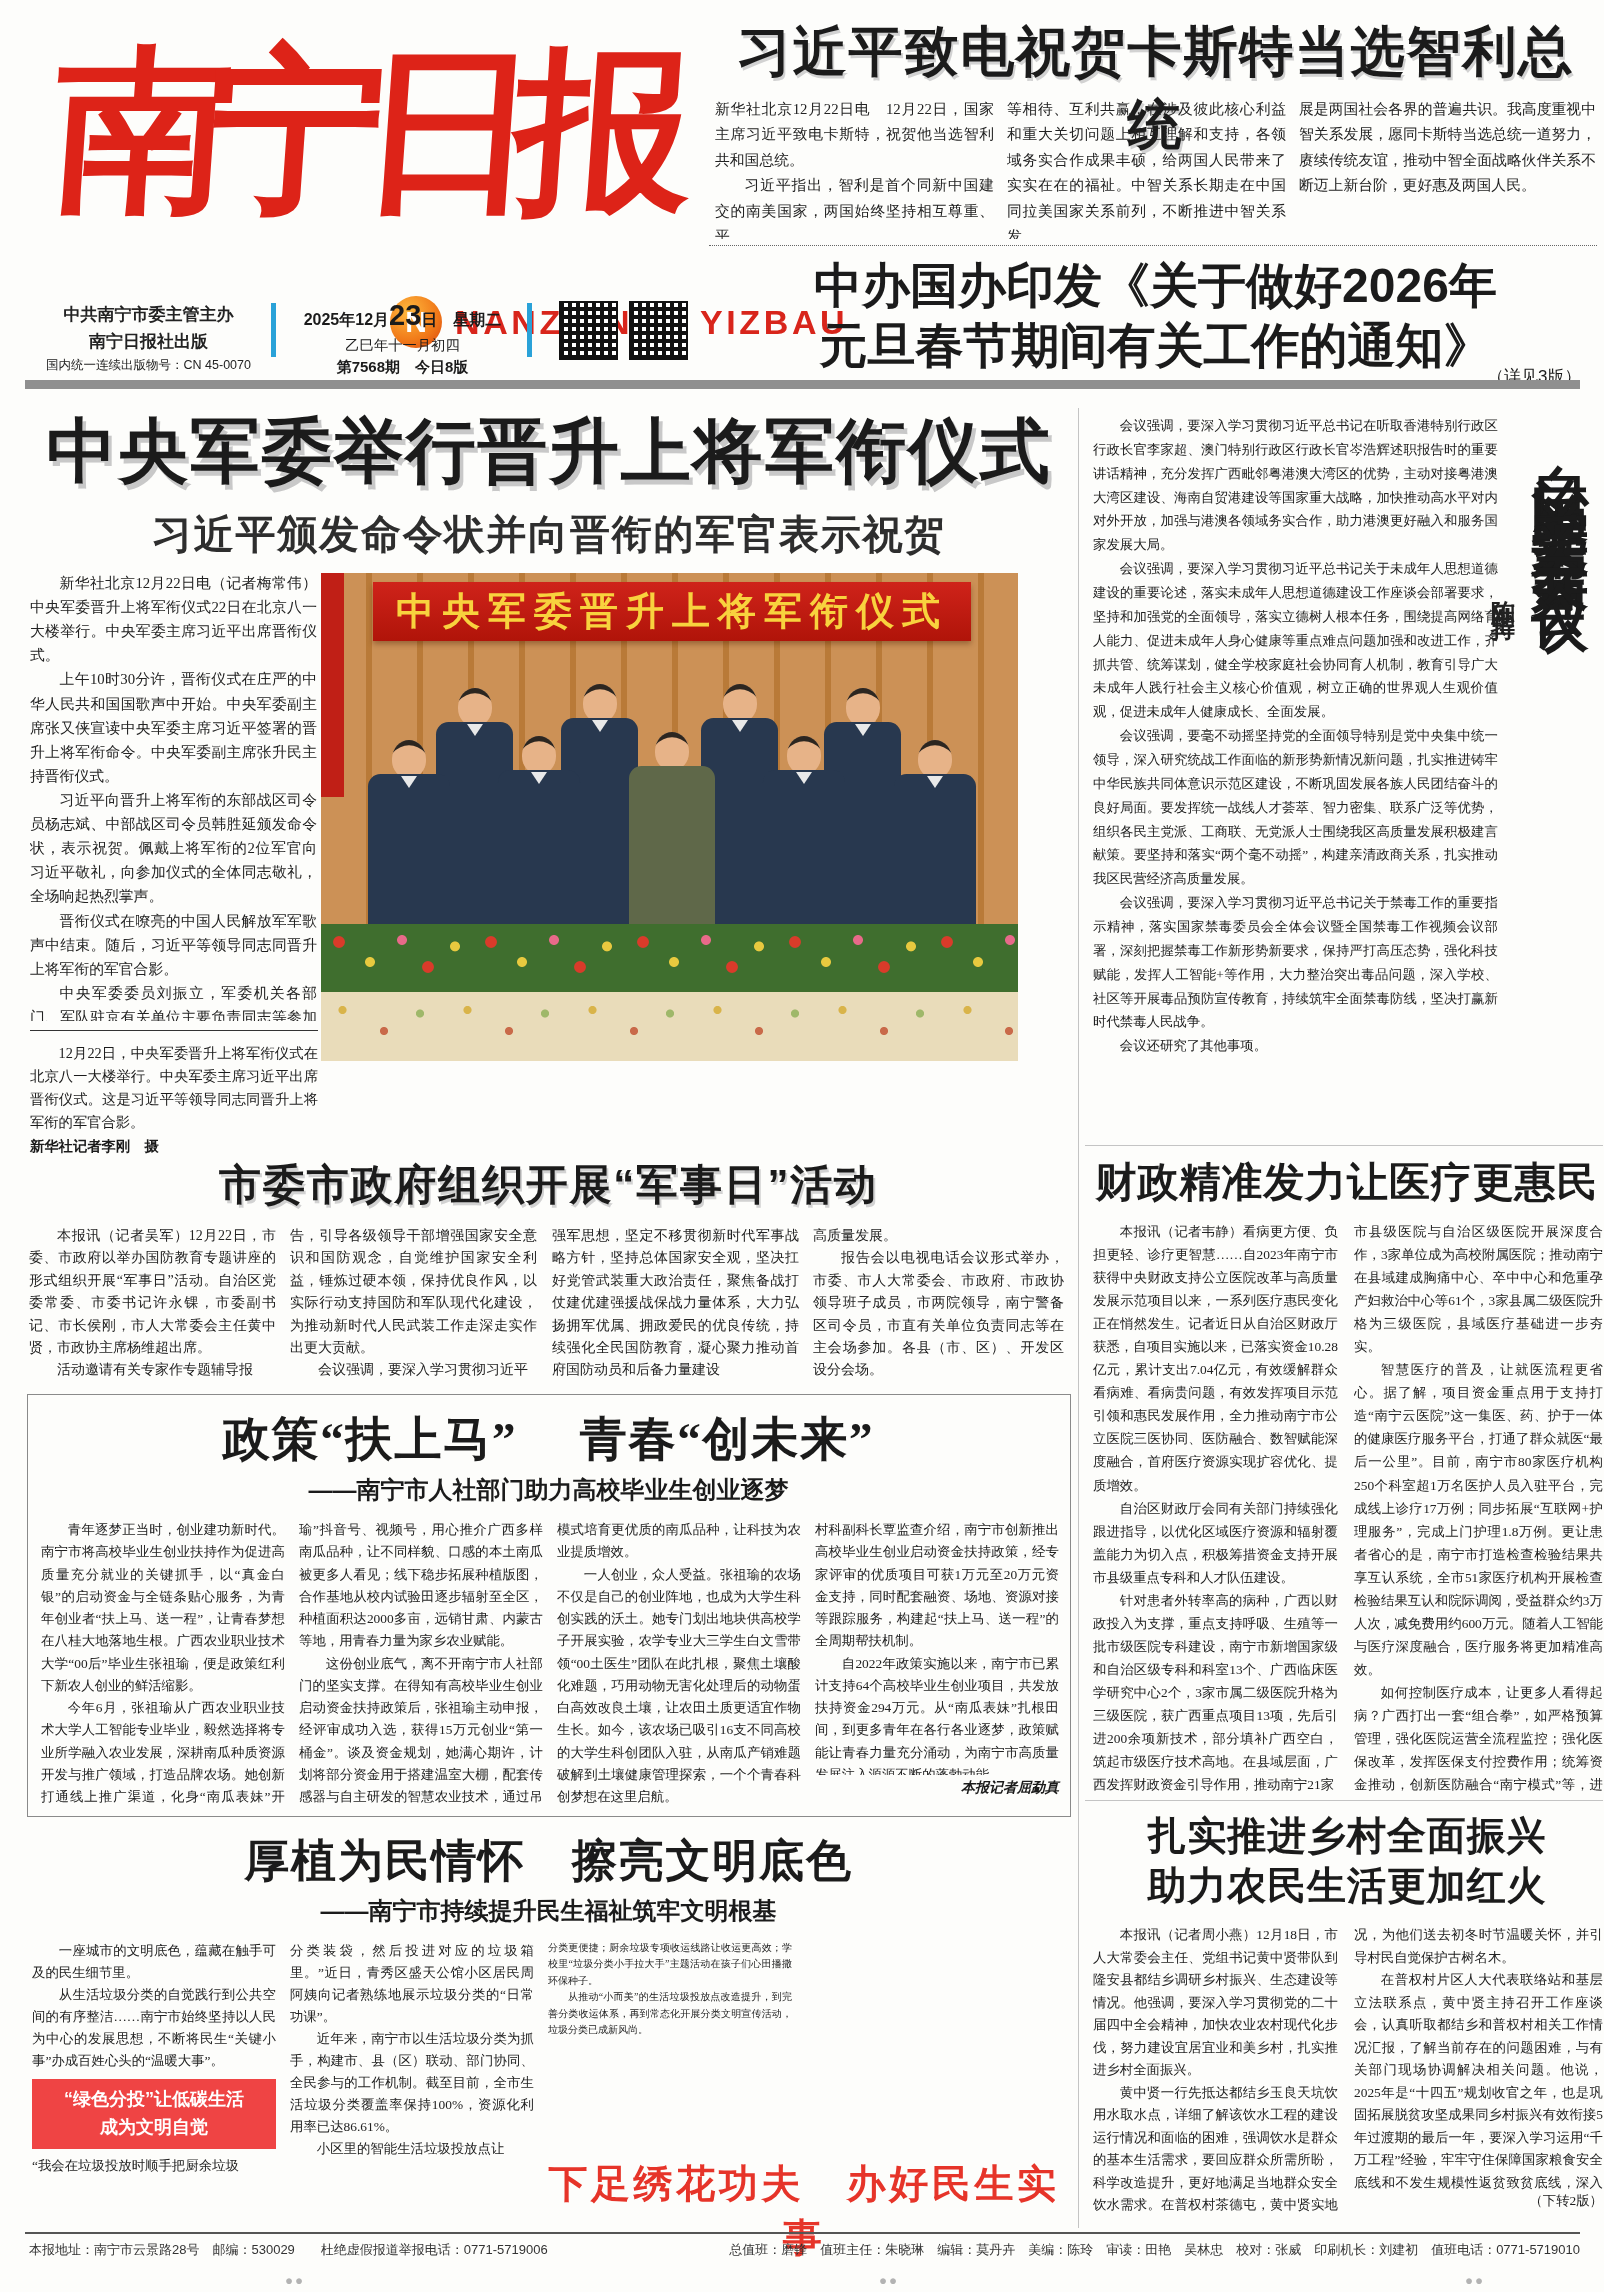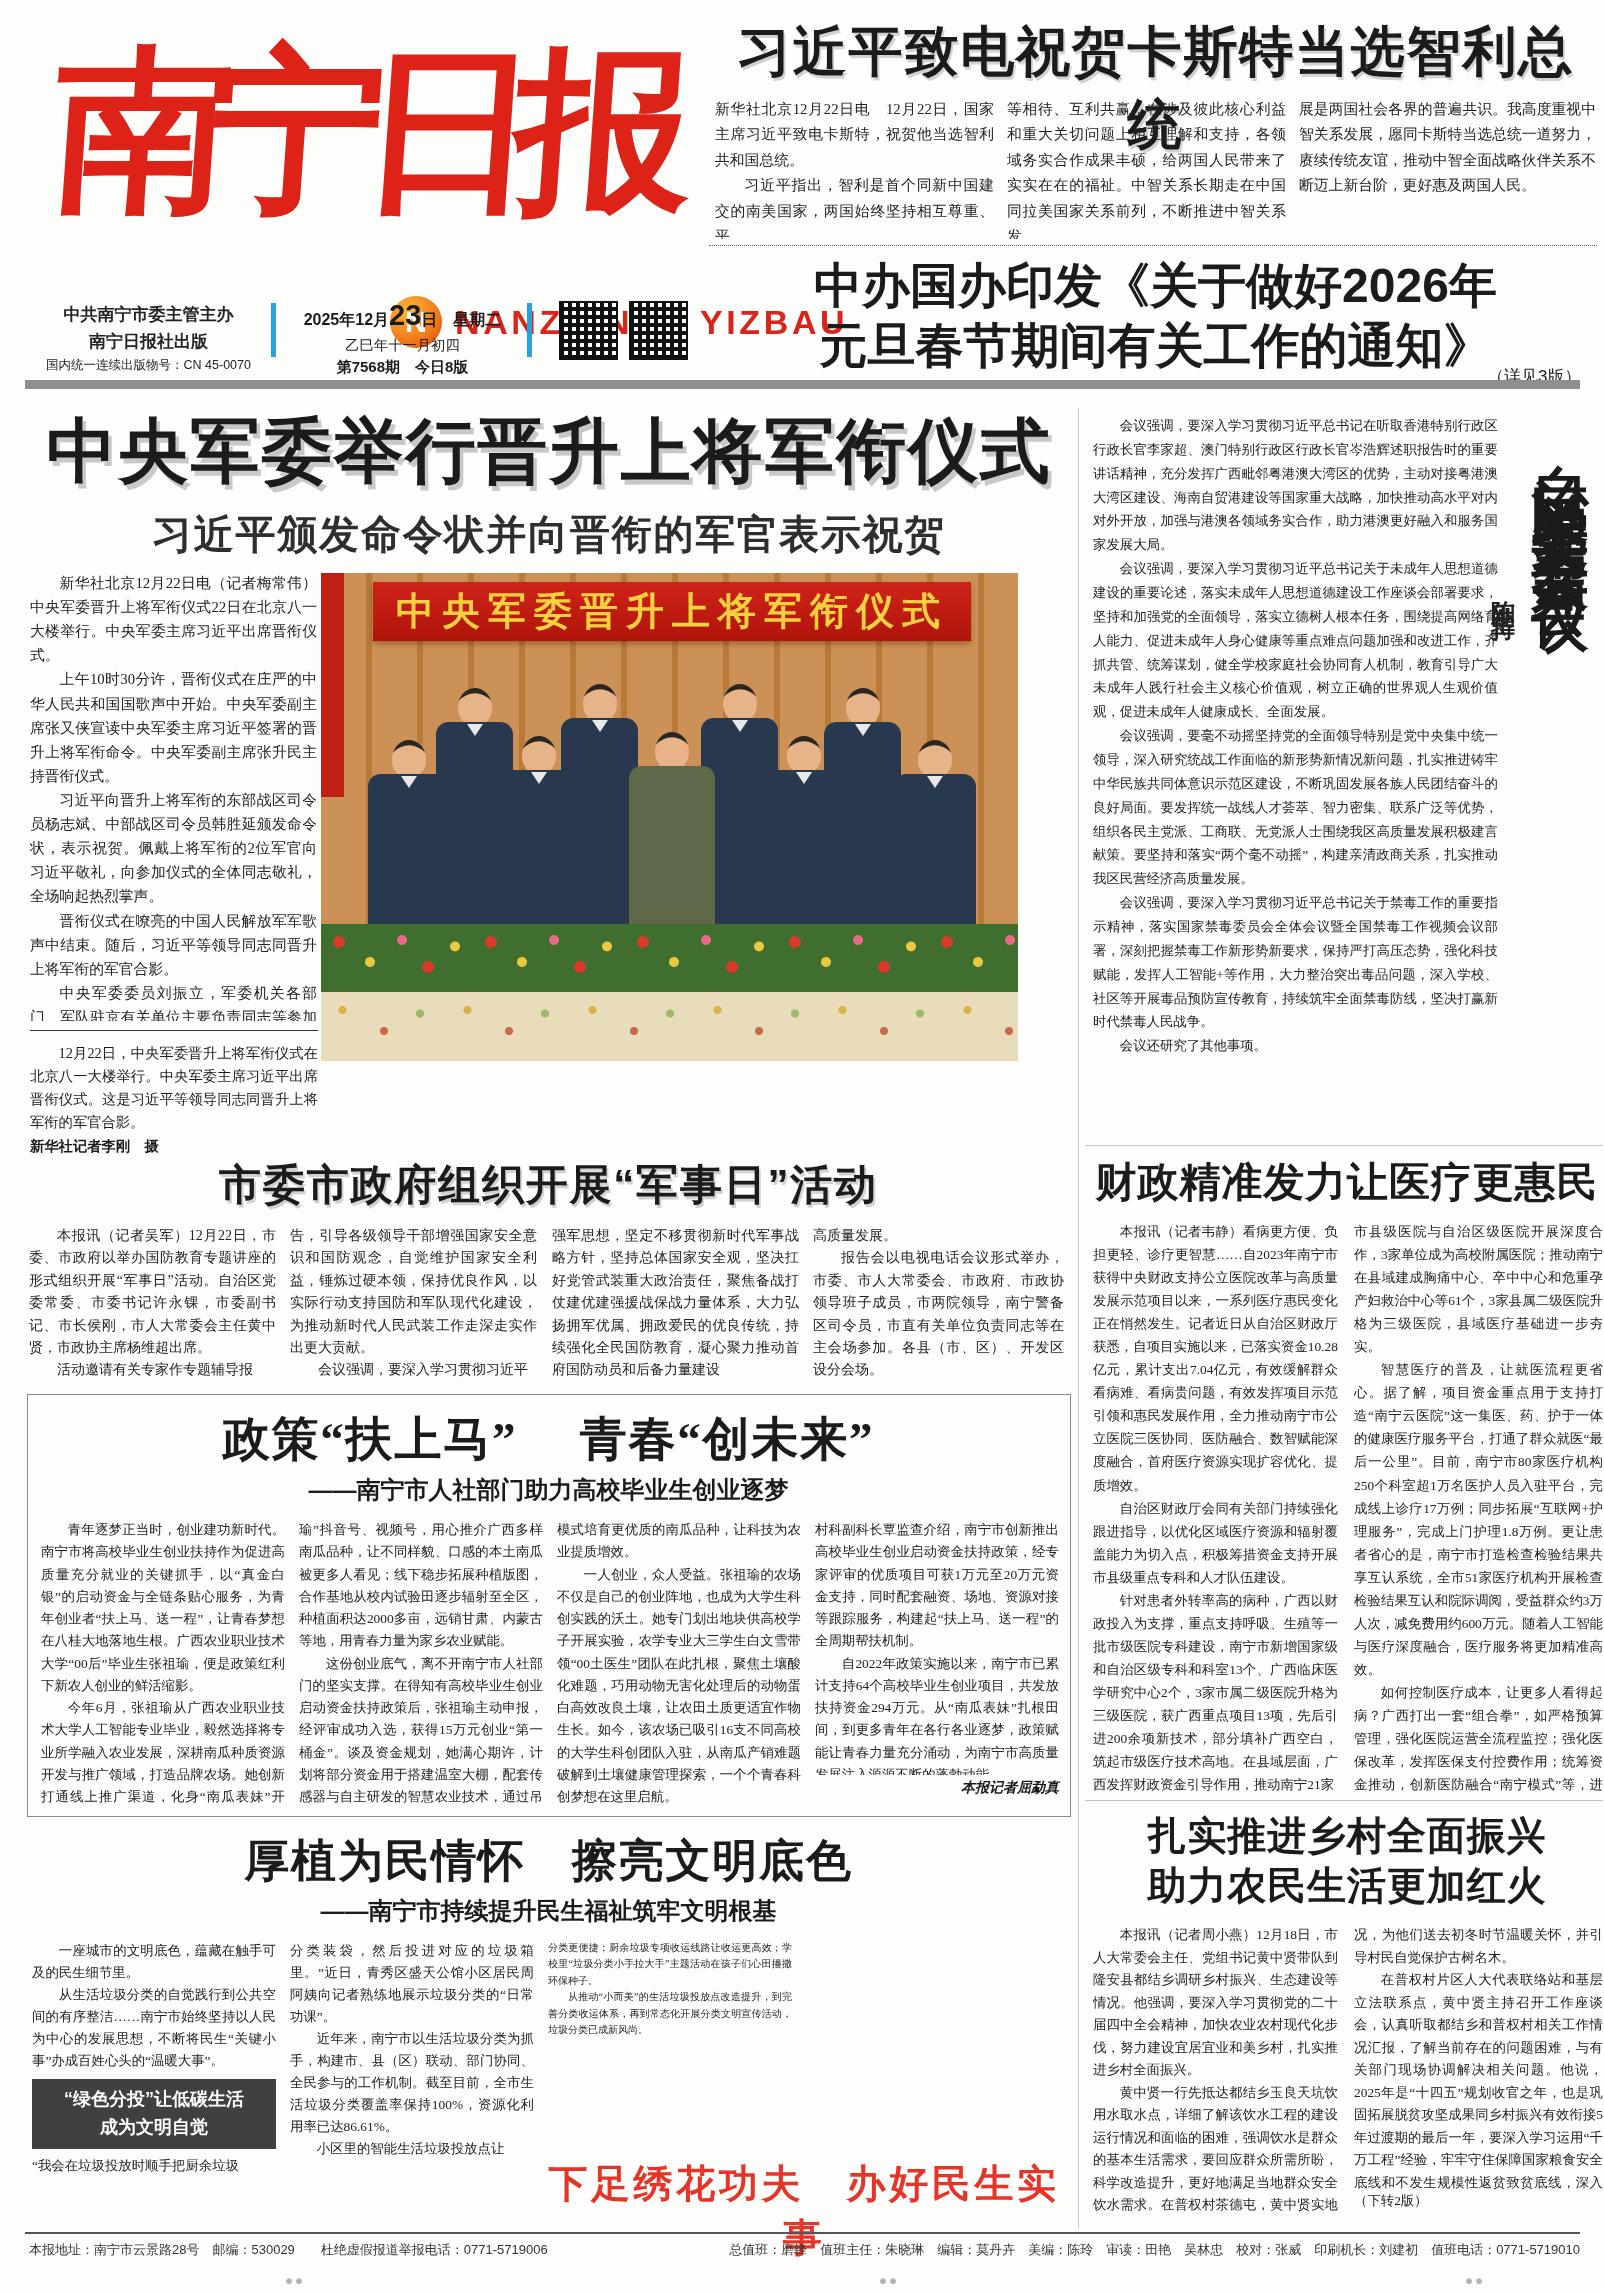--- a/index.html
+++ b/index.html
@@ -66,27 +66,27 @@
       radial-gradient(circle 4.5px at 134px 22.4px,#e8c93f 0 4.5px,transparent 5.4px);
     background-size:152px 63px;}
   #carpet{position:absolute;left:0;top:419px;width:100%;height:69px;background:#e9dcba;
     background-image:radial-gradient(circle 3.6px at 21.5px 18px,#d9b44a 0 3.6px,transparent 4.5px),
       radial-gradient(circle 3.6px at 63px 39px,#c96a4a 0 3.6px,transparent 4.5px),
       radial-gradient(circle 3.6px at 99px 21.5px,#9fb86a 0 3.6px,transparent 4.5px);
     background-size:125px 57px;}
   
   .vertical{writing-mode:vertical-rl;}
   
-  .greenbox{background:#404040;color:#fff;font-family:var(--head-font);font-weight:bold;
+  .greenbox{background:#ef4444;color:#fff;font-family:var(--head-font);font-weight:bold;
     font-size:18px;line-height:1.55;padding:7.2px 9px;margin:7.2px 0 5.4px 0;text-align:center;}
   
   #slogan{color:#e63429;font-family:var(--head-font);font-weight:bold;font-size:39px;
     letter-spacing:3.6px;}
   .byline{font-style:italic;text-align:right;font-weight:bold;}
-  .turnnote{}
+  .turnnote{text-align:right;}
   .boxed{border:0.9px solid #8a8a8a;}
   .footer-dots{color:#b3b3b3;font-size:13.4px;letter-spacing:1.8px;font-family:var(--head-font);}
 </style>
 </head>
 <body>
 
 <div id="page">
 
   <div class="abs" id="calligraphy">南宁日报</div>
   <div class="abs" id="logo-circle">N</div>

